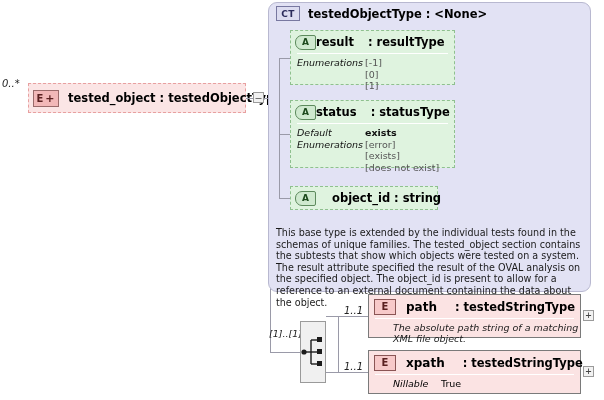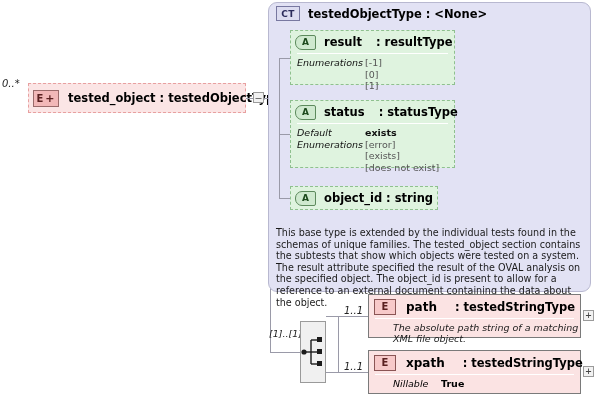--- a/index.html
+++ b/index.html
@@ -139,21 +139,21 @@
     box-sizing: border-box;
     display: flex;
     align-items: center;
     justify-content: center;
     font-size: 9px;
     font-weight: bold;
     color: #1d4a1d;
     flex: 0 0 auto;
   }
   .attr-name {
-    margin-left: 8px;
+    margin-left: 0;
     font-weight: bold;
     font-size: 11.5px;
     white-space: nowrap;
   }
   .attr-type {
     margin-left: 14px;
     font-weight: bold;
     font-size: 11.5px;
     white-space: nowrap;
   }
@@ -181,21 +181,21 @@
     color: #555;
   }
   .facet-values div.strong {
     color: #111;
     font-weight: bold;
   }
 
   #attr-result  { left: 290px; top: 30px; width: 165px; height: 55px; }
   #attr-status  { left: 290px; top: 100px; width: 165px; height: 68px; }
   #attr-objid   { left: 290px; top: 186px; width: 148px; height: 24px; }
-  #attr-objid .attr-name { margin-left: 8px; }
+  #attr-objid .attr-name { margin-left: 16px; }
 
   
   #ct-doc {
     left: 276px; top: 227px;
     width: 306px;
     font-size: 9.6px;
     line-height: 11.6px;
     color: #1a1a1a;
   }
 
@@ -263,21 +263,21 @@
   }
   .elem-doc {
     font-style: italic;
     color: #1a1a1a;
   }
   .elem-facet-label {
     font-style: italic;
     width: 48px;
     flex: 0 0 auto;
   }
-  .elem-facet-value { font-weight: bold; }
+  .elem-facet-value { font-weight: normal; }
 
   #elem-path  { left: 368px; top: 294px; width: 213px; height: 44px; }
   #elem-xpath { left: 368px; top: 350px; width: 213px; height: 44px; }
 
   .card-label {
     font-style: italic;
     font-size: 10px;
     color: #222;
   }
 </style>

